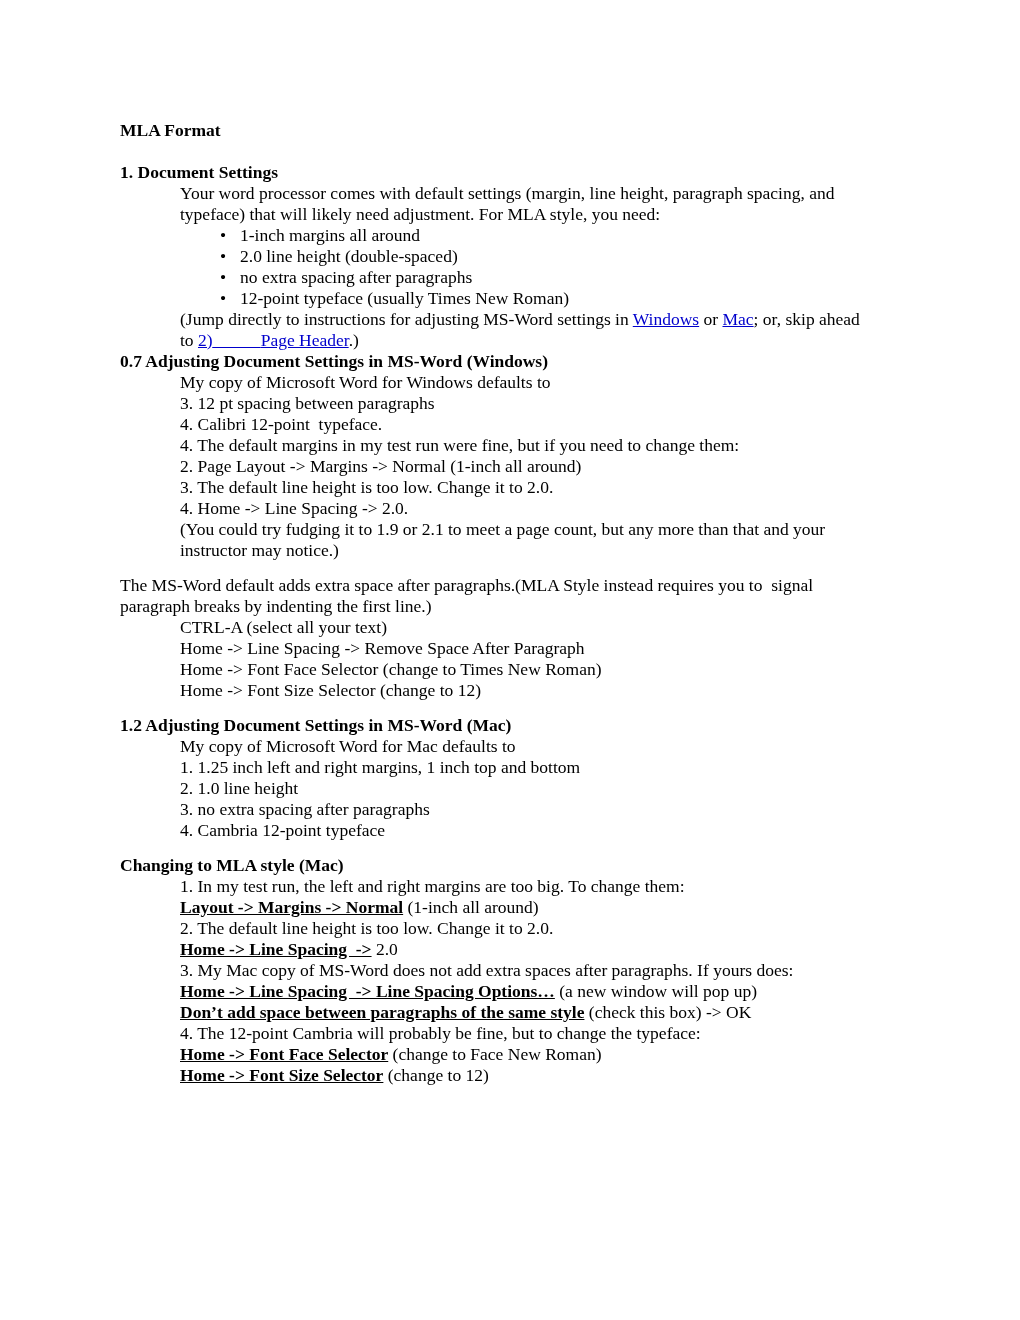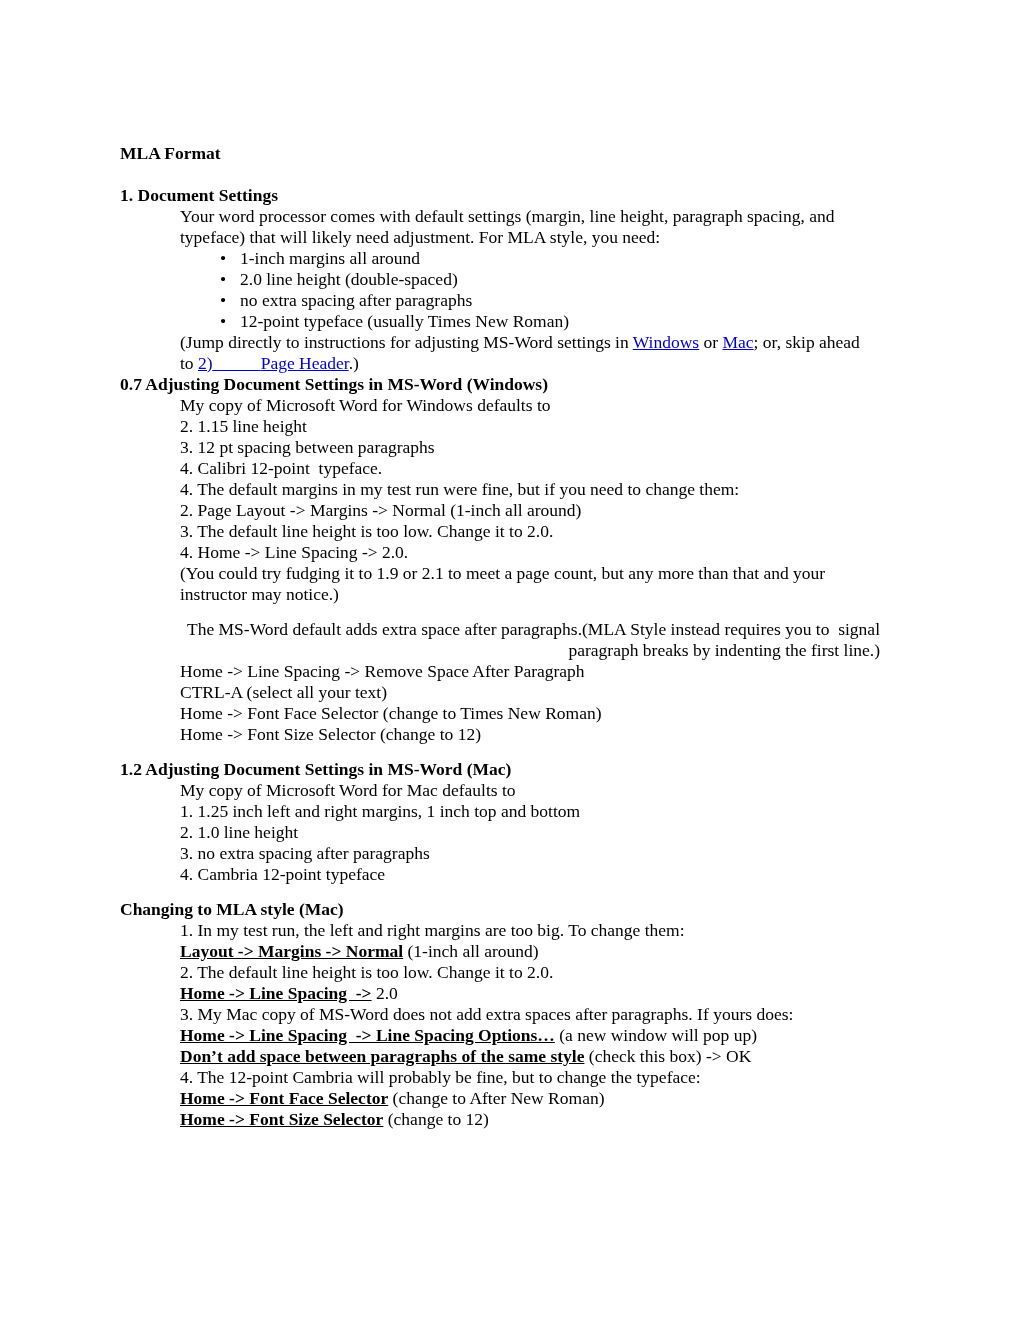--- a/index.html
+++ b/index.html
@@ -14,21 +14,20 @@
     color: #000000;
     overflow: hidden;
   }
   #page {
     position: relative;
     width: 1020px;
     height: 976px;
     background: #ffffff;
     box-sizing: border-box;
     padding: 120px 140px 0 120px;
-    margin-top: 23px;
   }
   .doc {
     font-size: 17.5px;
     line-height: 21px;
   }
   .line {
     white-space: pre-wrap;
     min-height: 21px;
   }
   .blank {
@@ -71,21 +70,20 @@
     text-decoration: underline;
   }
   .link-pad {
     color: #0000cc;
     text-decoration: underline;
     white-space: pre;
   }
   .para {
     white-space: pre-wrap;
     text-indent: 0;
-    text-align: right;
   }
 </style>
 </head>
 <body>
 
 <div id="page">
   <div class="doc">
 
     <div class="line heading">MLA Format</div>
     <div class="blank"></div>
@@ -110,35 +108,34 @@
       <li>
         <span class="bullet">•</span>
         <span>12-point typeface (usually Times New Roman)</span>
       </li>
     </ul>
 
     <div class="line indent"><span>(Jump directly to instructions for adjusting MS-Word settings in </span><a class="link" href="#">Windows</a><span> or </span><a class="link" href="#">Mac</a><span>; or, skip ahead  to </span><a class="link" href="#">2)</a><span class="link-pad">           </span><a class="link" href="#">Page Header</a><span>.)</span></div>
 
     <div class="line heading">0.7 Adjusting Document Settings in MS-Word (Windows)</div>
     <div class="line indent">My copy of Microsoft Word for Windows defaults to</div>
-    <div class="line indent">2. 1.15 line height</div>
     <div class="line indent">3. 12 pt spacing between paragraphs</div>
     <div class="line indent">4. Calibri 12-point  typeface.</div>
 
     <div class="line indent">4. The default margins in my test run were fine, but if you need to change them:</div>
     <div class="line indent">2. Page Layout -&gt; Margins -&gt; Normal (1-inch all around)</div>
     <div class="line indent">3. The default line height is too low. Change it to 2.0.</div>
     <div class="line indent">4. Home -&gt; Line Spacing -&gt; 2.0.</div>
     <div class="line indent">(You could try fudging it to 1.9 or 2.1 to meet a page count, but any more than that and your instructor may notice.)</div>
 
     <div class="gap"></div>
     <div class="line full para">The MS-Word default adds extra space after paragraphs.(MLA Style instead requires you to  signal paragraph breaks by indenting the first line.)</div>
 
+    <div class="line indent">CTRL-A (select all your text)</div>
     <div class="line indent">Home -&gt; Line Spacing -&gt; Remove Space After Paragraph</div>
-    <div class="line indent">CTRL-A (select all your text)</div>
     <div class="line indent">Home -&gt; Font Face Selector (change to Times New Roman)</div>
     <div class="line indent">Home -&gt; Font Size Selector (change to 12)</div>
 
     <div class="gap"></div>
     <div class="line heading">1.2 Adjusting Document Settings in MS-Word (Mac)</div>
     <div class="line indent">My copy of Microsoft Word for Mac defaults to</div>
     <div class="line indent">1. 1.25 inch left and right margins, 1 inch top and bottom</div>
     <div class="line indent">2. 1.0 line height</div>
     <div class="line indent">3. no extra spacing after paragraphs</div>
     <div class="line indent">4. Cambria 12-point typeface</div>
@@ -147,17 +144,17 @@
     <div class="line heading">Changing to MLA style (Mac)</div>
 
     <div class="line indent"><span class="b"></span><span>1. In my test run, the left and right margins are too big. To change them:</span></div>
     <div class="line indent"><span class="b">Layout -&gt; Margins -&gt; Normal</span><span> (1-inch all around)</span></div>
     <div class="line indent"><span class="b"></span><span>2. The default line height is too low. Change it to 2.0.</span></div>
     <div class="line indent"><span class="b">Home -&gt; Line Spacing  -&gt;</span><span> 2.0</span></div>
     <div class="line indent"><span class="b"></span><span>3. My Mac copy of MS-Word does not add extra spaces after paragraphs. If yours does:</span></div>
     <div class="line indent"><span class="b">Home -&gt; Line Spacing  -&gt; Line Spacing Options…</span><span> (a new window will pop up)</span></div>
     <div class="line indent"><span class="b">Don’t add space between paragraphs of the same style</span><span> (check this box) -&gt; OK</span></div>
     <div class="line indent"><span class="b"></span><span>4. The 12-point Cambria will probably be fine, but to change the typeface:</span></div>
-    <div class="line indent"><span class="b">Home -&gt; Font Face Selector</span><span> (change to After New Roman)</span></div>
+    <div class="line indent"><span class="b">Home -&gt; Font Face Selector</span><span> (change to Face New Roman)</span></div>
     <div class="line indent"><span class="b">Home -&gt; Font Size Selector</span><span> (change to 12)</span></div>
 
   </div>
 </div>
 
 </body></html>

